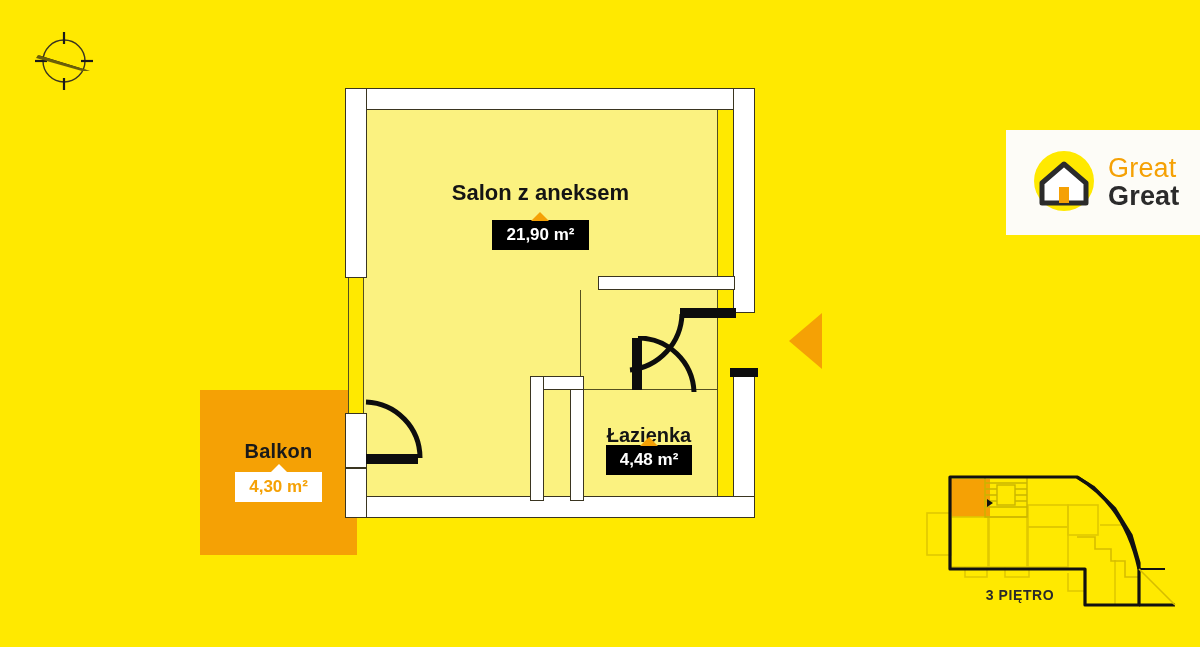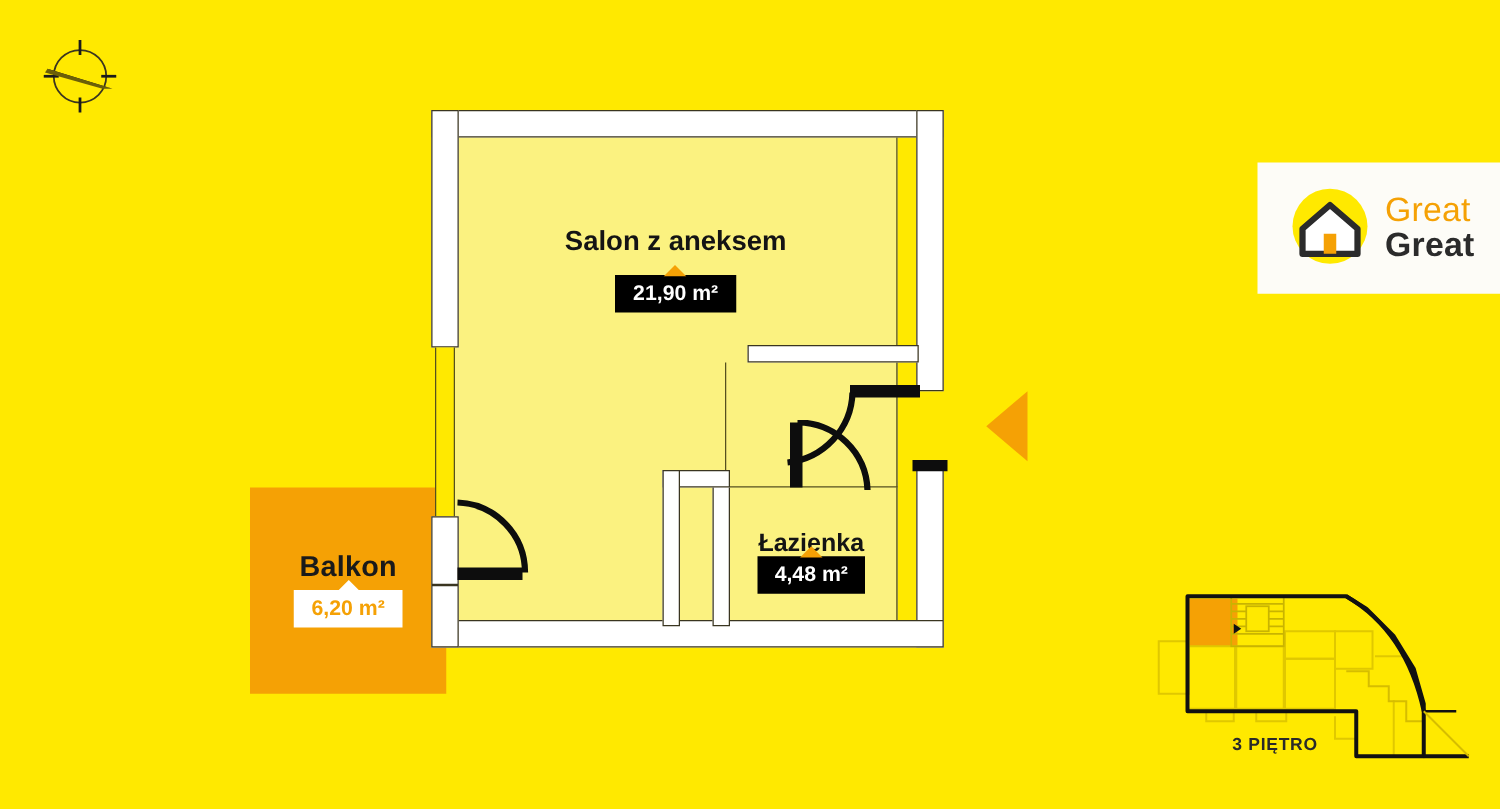--- a/index.html
+++ b/index.html
@@ -48,21 +48,21 @@
     width: 157px;
     height: 165px;
     background: #F5A105;
   }
   .balcony-label {
     position: absolute;
     left: 0;
     top: 50px;
     width: 157px;
     text-align: center;
-    font-size: 23px;
+    font-size: 20px;
     font-weight: bold;
     color: #1a1a1a;
     letter-spacing: .2px;
   }
   .badge-wrap {
     position: absolute;
     width: 100%;
     display: flex;
     justify-content: center;
   }
@@ -223,21 +223,21 @@
       <polygon points="10,31 62,47 54,47 8,34" fill="#6b5f08"></polygon>
     </svg>
   </div>
 
   <div class="plan">
 
     <div class="balcony">
       <div class="balcony-label">Balkon</div>
       <div class="badge-wrap" style="top:82px;">
         <div class="badge white">
-          <span>6,20 m²</span>
+          <span>4,30 m²</span>
         </div>
       </div>
     </div>
 
     <div class="room" style="left:163px; top:28px; width:355px; height:390px;"></div>
 
     <div class="room" style="left:380px; top:305px; width:138px; height:113px;"></div>
 
     <div class="room" style="left:380px; top:210px; width:138px; height:100px; border-top:none;"></div>
 

